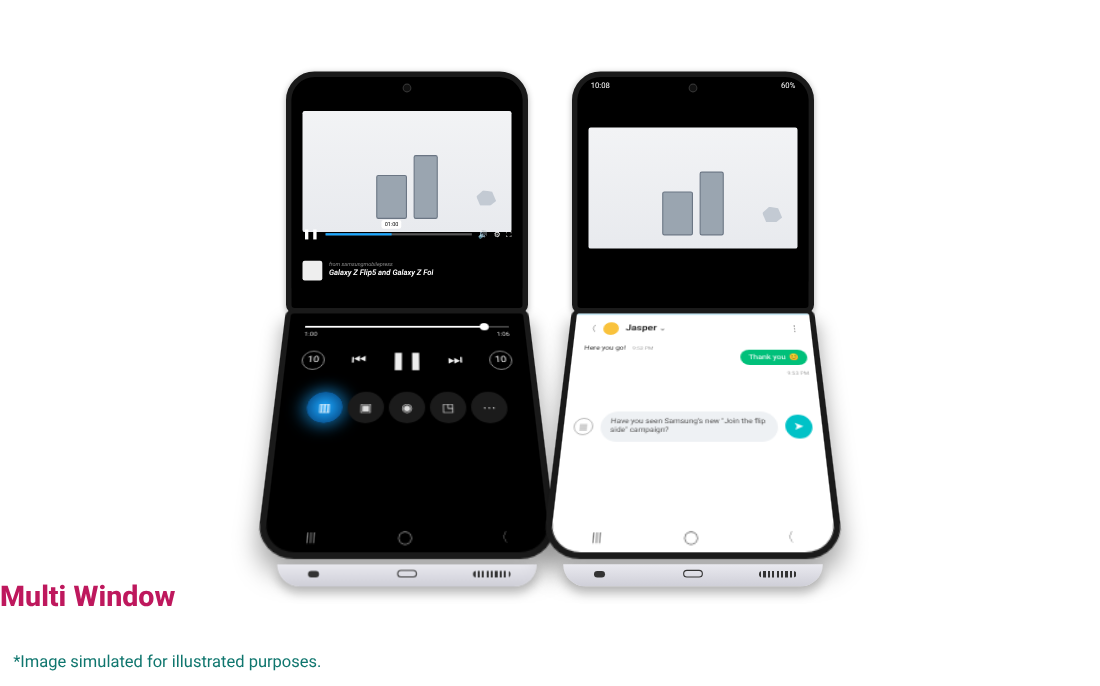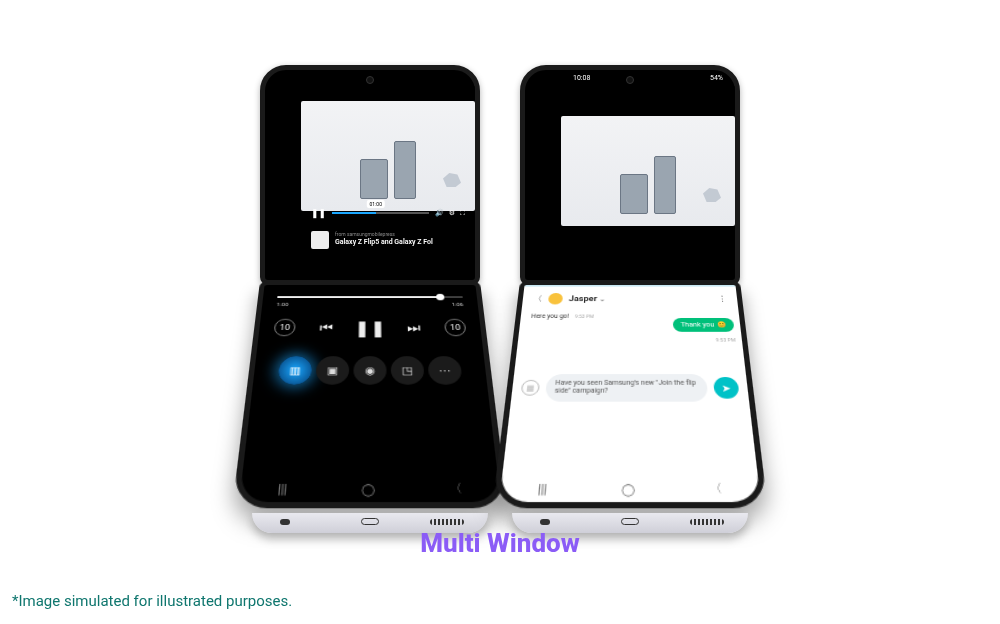--- a/index.html
+++ b/index.html
@@ -26,21 +26,20 @@
   
   .phone-top {
     width: 220px;
     height: 220px;
     border: 5px solid #1a1a1a;
     border-radius: 26px 26px 8px 8px;
     background: #000;
     position: relative;
     overflow: hidden;
     box-shadow: 0 2px 6px rgba(0,0,0,.3);
-    padding-left: 36px;
   }
   .camera {
     position: absolute;
     top: 6px; left: 50%;
     transform: translateX(-50%);
     width: 8px; height: 8px;
     background: #111;
     border: 1px solid #333;
     border-radius: 50%;
     z-index: 5;
@@ -106,22 +105,23 @@
     font-size: 5px; padding: 1px 3px;
     border-radius: 2px;
   }
   .mini-icons { display: flex; gap: 5px; color: #fff; font-size: 7px; }
   .vid-meta {
     background: #000;
     color: #ccc;
     font-size: 6px;
     padding: 5px 10px 2px;
     line-height: 1.3;
-    display: flex; gap: 6px; align-items: flex-start;
+    display: flex; gap: 6px; align-items: center;
     height: 36px;
+    font-style: italic;
   }
   .vid-meta .thumb {
     width: 18px; height: 18px; background: #eee; border-radius: 2px;
     flex: 0 0 auto;
   }
   .vid-meta .title { color: #fff; font-size: 7px; font-weight: 600; white-space: nowrap; overflow: hidden; }
   .vid-meta .from { color: #888; font-size: 5px; }
 
   
   .phone-bottom-wrap {
@@ -252,24 +252,24 @@
   }
   .imgbtn {
     width: 16px; height: 16px; border-radius: 50%;
     border: 1.5px solid #bbb; color: #bbb;
     font-size: 8px; display: flex; align-items: center; justify-content: center;
   }
 
   .title {
     position: absolute;
     left: 0; right: 0; top: 528px;
-    text-align: center;
+    text-align: left;
     font-weight: 800;
     font-size: 26px;
-    color: #8b5cf6;
+    color: #be185d;
   }
   .disclaimer {
     position: absolute;
     left: 12px; bottom: 14px;
     font-size: 15px;
     color: #0f766e;
   }
 </style>
 </head>
 <body>
@@ -361,21 +361,21 @@
     <div class="edge">
         <div class="usb"></div>
       </div>
   </div>
 
   <div class="phone">
     <div class="phone-top" style="background:#000;">
       <div class="camera"></div>
       <div class="status-bar">
         <span>10:08</span>
-        <span>54%</span>
+        <span>60%</span>
       </div>
       <div class="video-area" style="height:170px;">
         <div class="video-thumb">
           <div class="dev-rect dev1"></div>
           <div class="dev-rect dev2"></div>
           <div class="rock"></div>
         </div>
       </div>
     </div>
 

